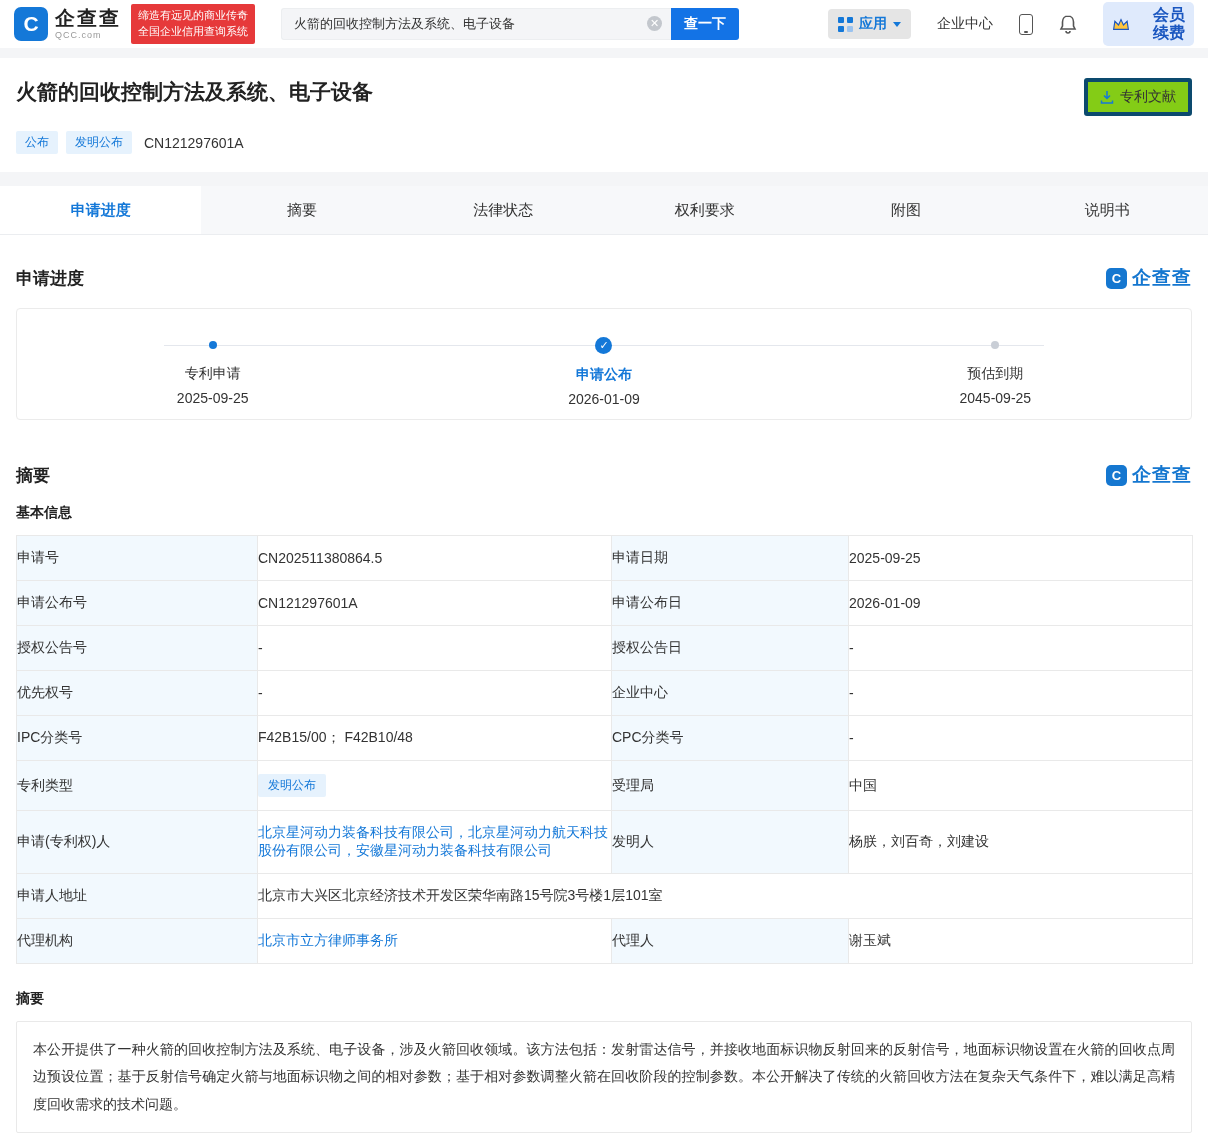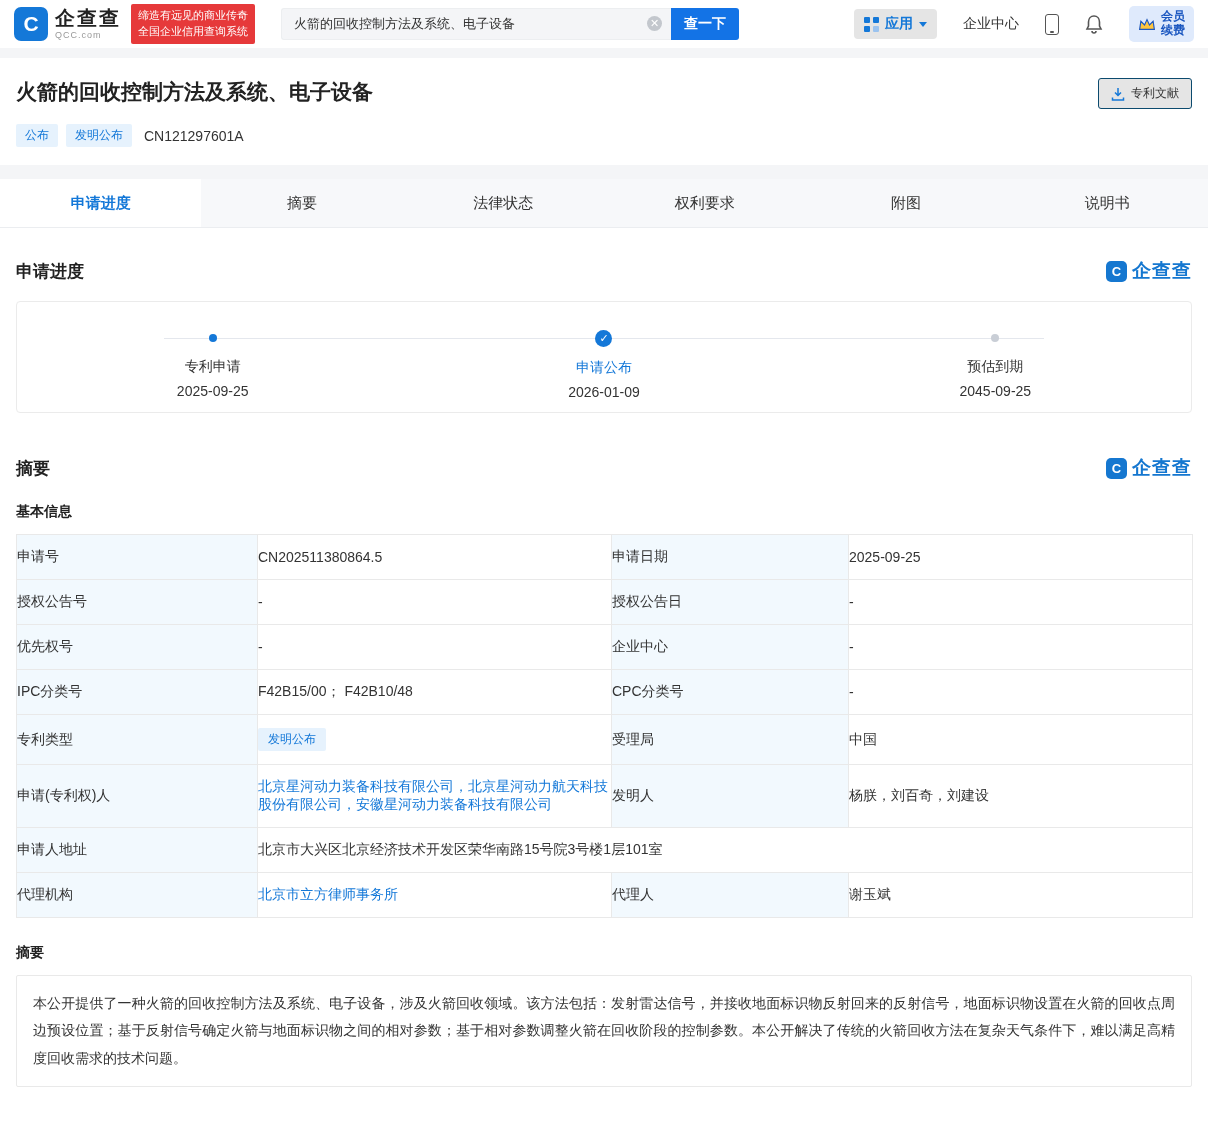--- a/index.html
+++ b/index.html
@@ -29,32 +29,32 @@
     padding:6px 10px; cursor:pointer; }
   .apps-pill span.lbl { color:#1478d8; font-size:14px; font-weight:bold; }
   .caret { width:0; height:0; border-left:4px solid transparent; border-right:4px solid transparent;
     border-top:5px solid #1478d8; }
   .plain-link { font-size:14px; color:#333; cursor:pointer; }
   .phone-icon { width:14px; height:21px; border:1.6px solid #555; border-radius:3px; position:relative; cursor:pointer; }
   .phone-icon::after { content:""; position:absolute; bottom:1px; left:50%; transform:translateX(-50%);
     width:4px; height:1.6px; background:#555; border-radius:1px; }
   .member-badge { display:flex; align-items:center; gap:5px; background:#dfeafc; border-radius:5px;
     padding:4px 9px; cursor:pointer; }
-  .member-text { display:flex; flex-direction:column; line-height:1.15; font-size:12px;
-    color:#1b57c0; font-weight:bold; }
+  .member-text { display:flex; flex-direction:column; line-height:1.15; font-size:16px;
+    color:#1b57c0; font-weight:bold;margin-left:18px; }
 
   .band { height:10px; background:#f4f5f7; }
   .band2 { height:14px; background:#f4f5f7; }
 
   
   .title-card { background:#fff; padding:20px 16px 18px; }
   .title-row { display:flex; align-items:flex-start; justify-content:space-between; }
   .patent-title { font-size:21px; font-weight:bold; color:#222; }
-  .doc-btn { display:flex; align-items:center; gap:6px; border:1px solid #0c4a6e; background:#e5e5e5;
-    border-radius:3px; padding:6px 12px; font-size:12px; color:#333; cursor:pointer; }
+  .doc-btn { display:flex; align-items:center; gap:6px; border:4px solid #0c4a6e; background:#84cc16;
+    border-radius:3px; padding:6px 12px; font-size:14px; color:#333; cursor:pointer; }
   .tags-row { display:flex; align-items:center; gap:8px; margin-top:15px; }
   .tag-blue { background:#e6f2fd; color:#1478d8; font-size:12px; padding:3px 9px; border-radius:2px; }
   .patent-number { font-size:14px; color:#333; margin-left:4px; }
 
   
   .tabs { display:flex; background:#f7f8fa; border-bottom:1px solid #ebedf0; }
   .tab { flex:1; height:48px; display:flex; align-items:center; justify-content:center;
     font-size:15px; color:#333; cursor:pointer; }
   .tab.active { background:#fff; color:#1478d8; font-weight:bold; }
 
@@ -69,38 +69,38 @@
   
   .timeline-card { margin:17px 16px 0; border:1px solid #ebebeb; border-radius:4px; height:112px;
     position:relative; display:flex; padding-top:28px; }
   .tl-line { position:absolute; left:12.5%; right:12.5%; top:36px; height:1px; background:#e4e7ed; }
   .tl-step { flex:1; display:flex; flex-direction:column; align-items:center; position:relative; z-index:1; }
   .dot { width:8px; height:8px; border-radius:50%; background:#c9ced6; margin-top:4px; }
   .dot.done { background:#1478d8; }
   .dot.current { width:17px; height:17px; margin-top:0; background:#1478d8; color:#fff;
     font-size:11px; line-height:17px; text-align:center; font-weight:bold; }
   .tl-label { margin-top:16px; font-size:14px; color:#333; }
-  .tl-label.active { color:#1478d8; margin-top:12px; }
+  .tl-label.active { color:#1478d8; margin-top:12px;font-weight:bold; }
   .tl-date { margin-top:7px; font-size:14px; color:#333; }
 
   
   .basic-info-title, .abstract-sub-title { font-size:14px; font-weight:bold; color:#222; padding:0 16px; }
   table.info { width:1176px; margin:13px 16px 0; border-collapse:collapse; table-layout:fixed; }
   table.info td { border:1px solid #e9e9e9; font-size:14px; color:#333; padding:13px 0; vertical-align:middle; }
   td.lbl { background:#f2f9fe; }
   a.lnk { color:#1478d8; text-decoration:none; cursor:pointer; }
   .tag-fill { display:inline-block; background:#e6f2fd; color:#1478d8; font-size:12px;
     padding:3px 10px; border-radius:2px; }
   .tag-outline { display:inline-block; border:1px solid #1478d8; color:#1478d8; background:#fff;
     font-size:13px; padding:2px 10px; border-radius:2px; }
 
   .abstract-box { margin:13px 16px 0; border:1px solid #e9e9e9; border-radius:2px; padding:14px 16px;
     font-size:14px; line-height:1.95; color:#333; text-align:justify; }
 
-  .mt30 { margin-top:30px; } .mt40 { margin-top:42px; } .mt22 { margin-top:22px; } .mt26 { margin-top:26px; }
+  .mt30 { margin-top:30px; } .mt40 { margin-top:42px; } .mt22 { margin-top:16px; } .mt26 { margin-top:26px; }
   svg { display:block; }
 </style>
 </head>
 <body>
 
 <header class="topbar">
   <div class="logo-wrap">
     <div class="logo-icon">C</div>
     <div class="logo-text">
       <span class="logo-name">企查查</span>
@@ -226,20 +226,26 @@
         <col style="width:344px">
       </colgroup>
     <tbody>
         <tr>
       <td class="lbl">申请号</td>
       <td>CN202511380864.5</td>
       <td class="lbl">申请日期</td>
       <td>2025-09-25</td>
     </tr>
     <tr>
+      <td class="lbl">申请公布号</td>
+      <td>CN121297601A</td>
+      <td class="lbl">申请公布日</td>
+      <td>2026-01-09</td>
+    </tr>
+    <tr>
       <td class="lbl">授权公告号</td>
       <td>-</td>
       <td class="lbl">授权公告日</td>
       <td>-</td>
     </tr>
     <tr>
       <td class="lbl">优先权号</td>
       <td>-</td>
       <td class="lbl">企业中心</td>
       <td>-</td>

